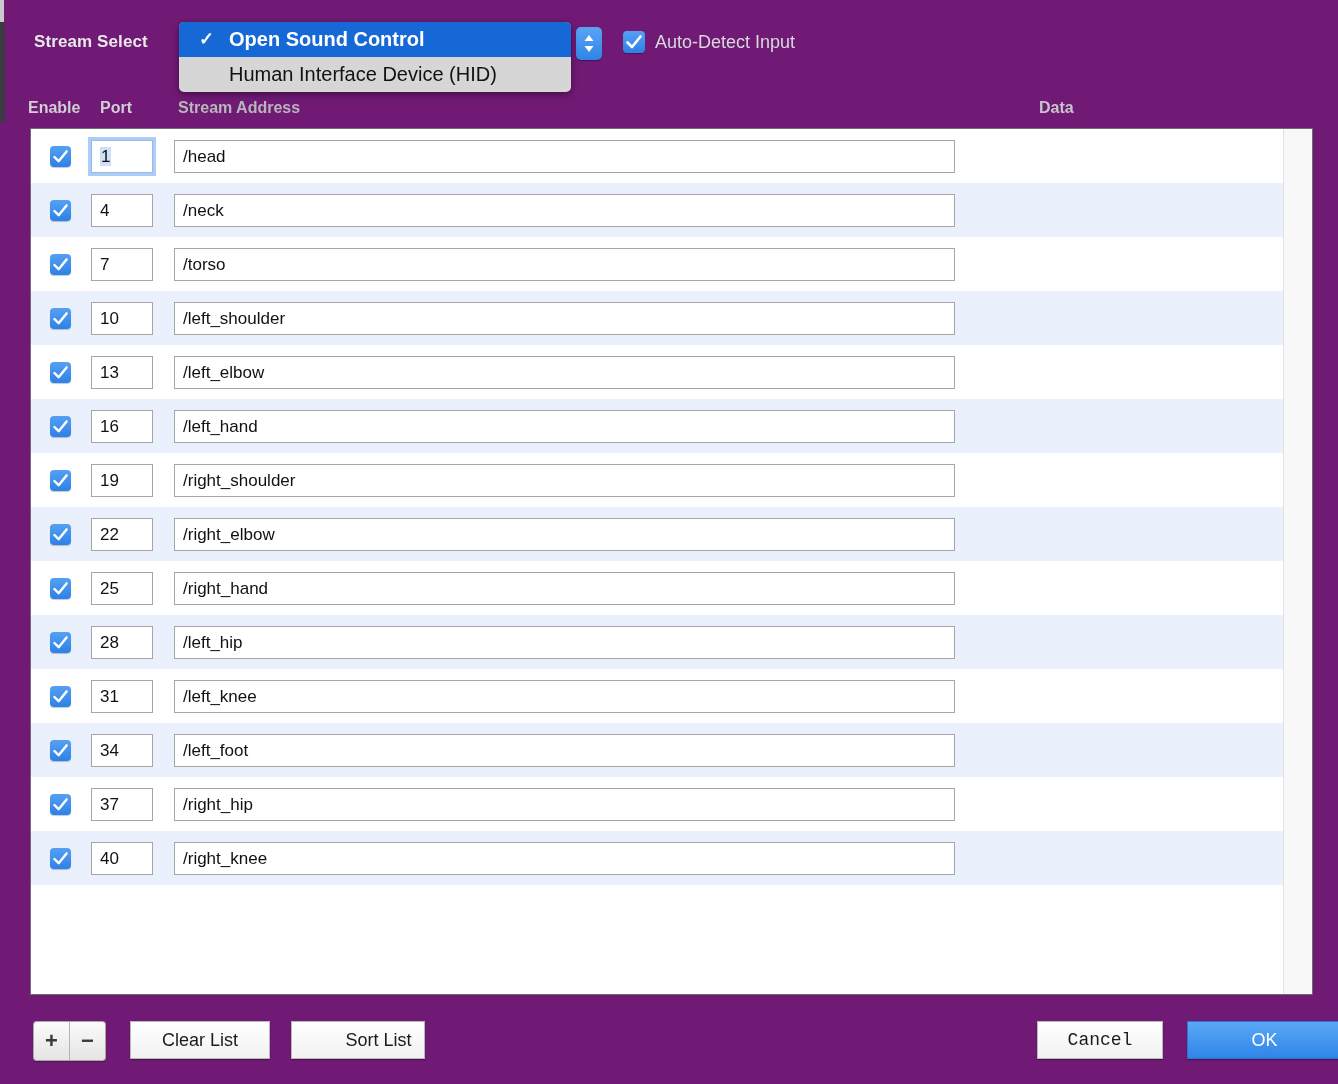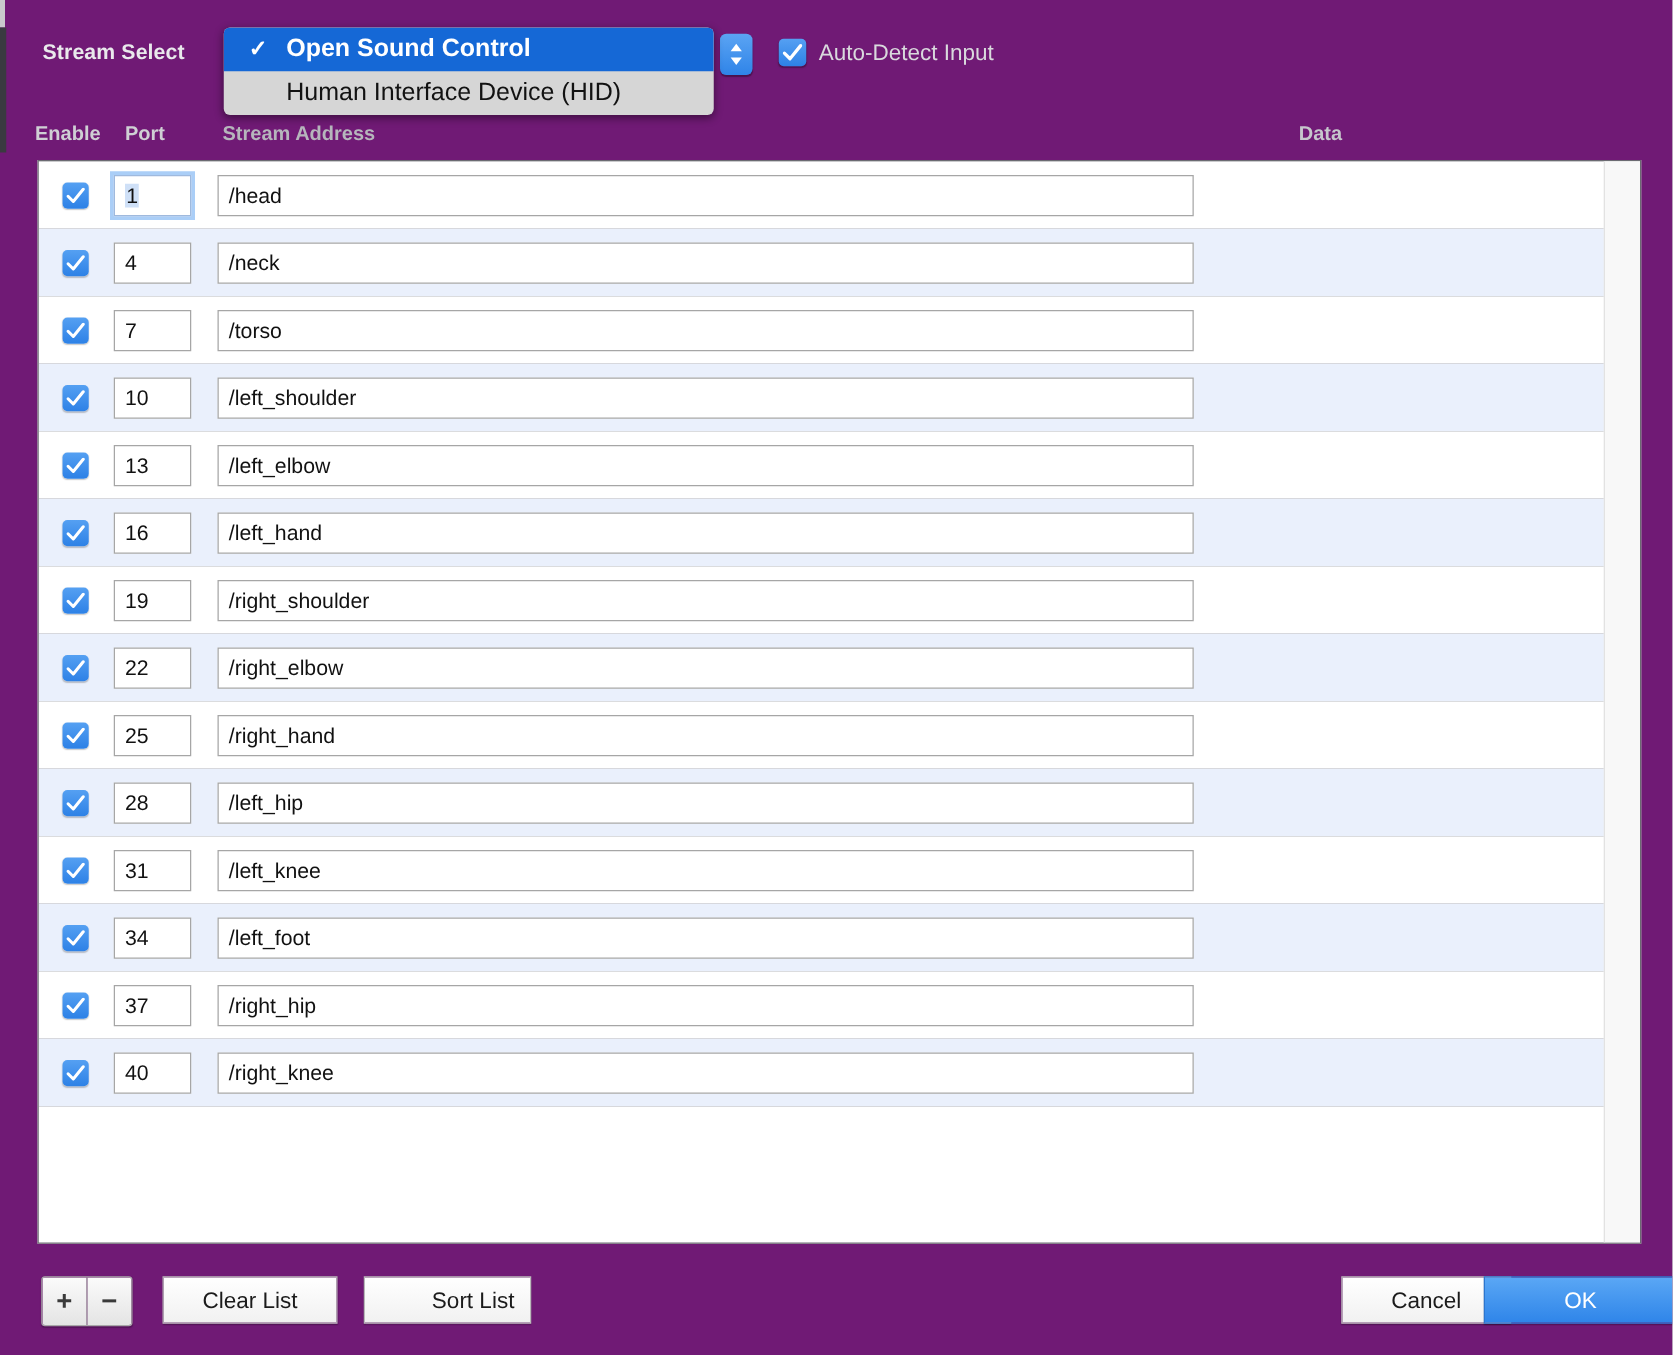--- a/index.html
+++ b/index.html
@@ -281,21 +281,21 @@
     justify-content: center;
     font-size: 18px;
     color: #1b1b1b;
     box-sizing: border-box;
     box-shadow: 0 1px 1px rgba(0,0,0,0.3);
     white-space: nowrap;
   }
   .pill.clear   { left: 130px; width: 140px; }
   .pill.sort    { left: 291px; width: 134px; padding-left: 41px; }
   .pill.renum   { left: 446px; width: 209px; }
-  .pill.cancel  { left: 1073px; width: 136px; }
+  .pill.cancel  { left: 1037px; width: 126px; font-family: Liberation Mono, monospace; }
   .pill.ok {
     left: 1187px;
     width: 155px;
     background: linear-gradient(180deg, #5aa7f5 0%, #2f85e9 100%);
     border: 1px solid #2c76cf;
     color: #ffffff;
   }
 </style>
 </head>
 <body>

